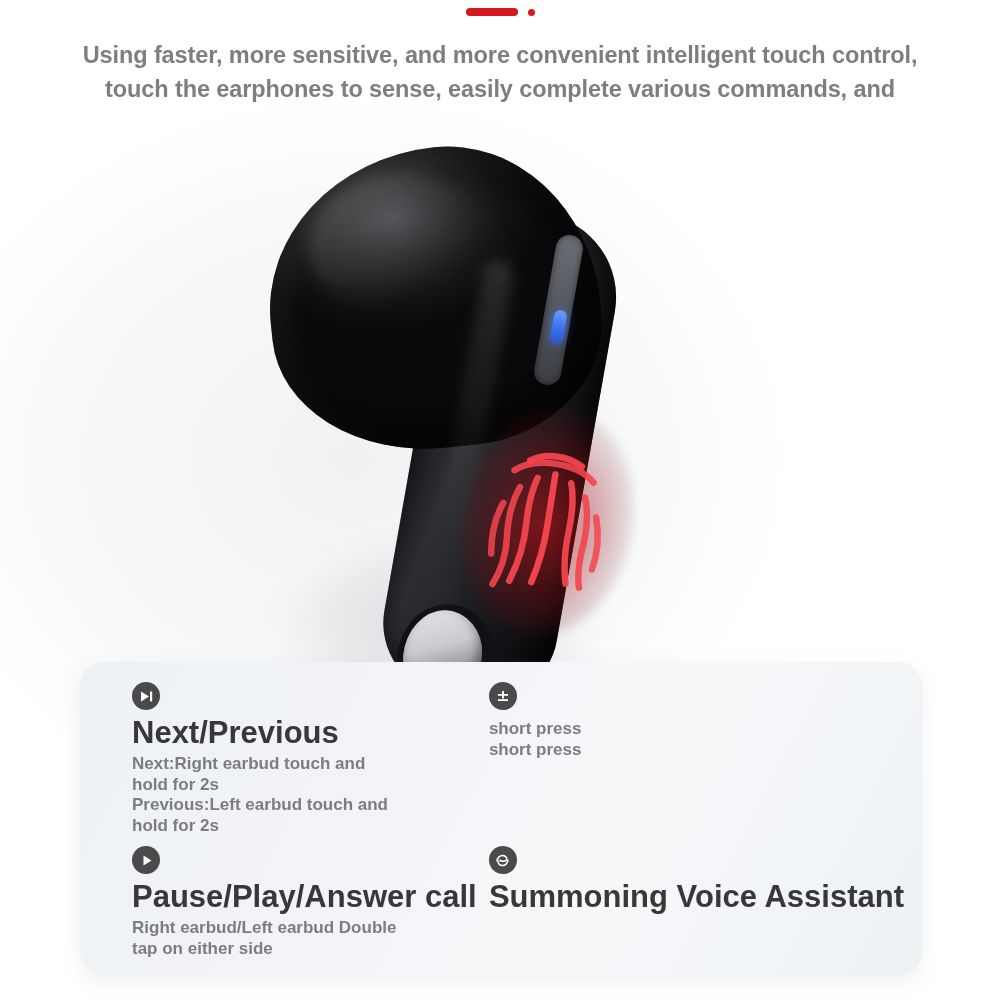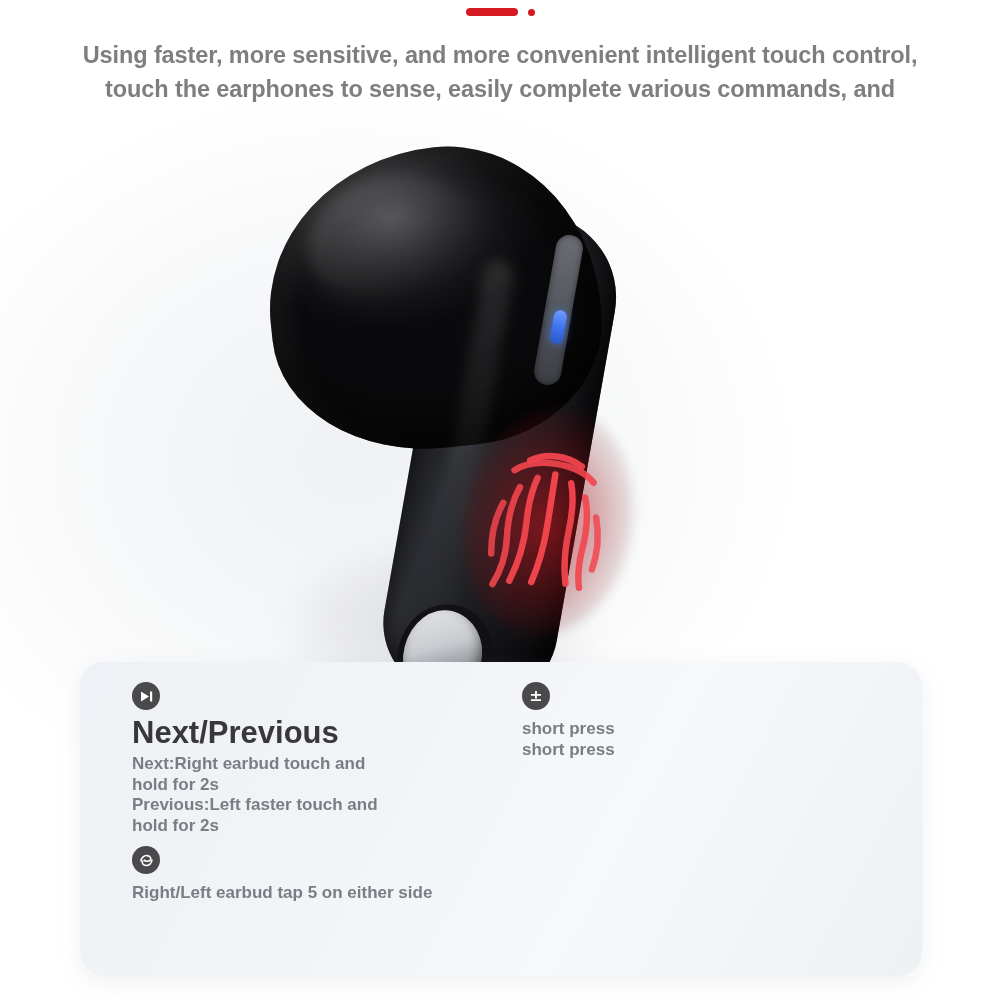--- a/index.html
+++ b/index.html
@@ -312,44 +312,54 @@
         <div class="feat-icon">
           <svg width="15" height="15" viewBox="0 0 15 15">
             <polygon points="2,2.5 10,7.5 2,12.5" fill="#ffffff"></polygon>
             <rect x="11" y="2.5" width="2.2" height="10" fill="#ffffff"></rect>
           </svg>
         </div>
         <div class="feat-title">Next/Previous</div>
         <div class="feat-desc">
           <span class="dl">Next:Right earbud touch and</span>
           <span class="dl">hold for 2s</span>
-          <span class="dl">Previous:Left faster touch and</span>
+          <span class="dl">Previous:Left earbud touch and</span>
           <span class="dl">hold for 2s</span>
         </div>
       </div>
 
       <div class="feature col-right">
         <div class="feat-icon">
           <span class="pm">±</span>
         </div>
         <div class="feat-desc">
           <span class="dl">short press</span>
           <span class="dl">short press</span>
         </div>
       </div>
 
+      <div class="feature col-left">
+        <div class="feat-icon">
+          <svg width="15" height="15" viewBox="0 0 15 15">
+            <polygon points="4.5,2.5 12.5,7.5 4.5,12.5" fill="#ffffff"></polygon>
+          </svg>
+        </div>
+        <div class="feat-title">Pause/Play/Answer call</div>
+        <div class="feat-desc">
+          <span class="dl">Right earbud/Left earbud Double</span>
+          <span class="dl">tap on either side</span>
+        </div>
+      </div>
 
       <div class="feature col-right">
         <div class="feat-icon">
           <svg width="17" height="17" viewBox="0 0 17 17" fill="none" stroke="#ffffff" stroke-width="1.6">
             <path d="M3 9.6 C3 5.6 6.2 3.2 9.4 3.6 C12.2 4 13.6 6.4 12.2 8.2 C10.8 10 7.4 9.4 5.6 8"></path>
             <path d="M14 7.4 C14 11.4 10.8 13.8 7.6 13.4 C4.8 13 3.4 10.6 4.8 8.8"></path>
           </svg>
         </div>
-        <div class="feat-desc">
-          <span class="dl">Right/Left earbud tap 5 on either side</span>
-        </div>
+        <div class="feat-title">Summoning Voice Assistant</div>
       </div>
 
     </div>
   </div>
 
 </div>
 
 </body></html>

